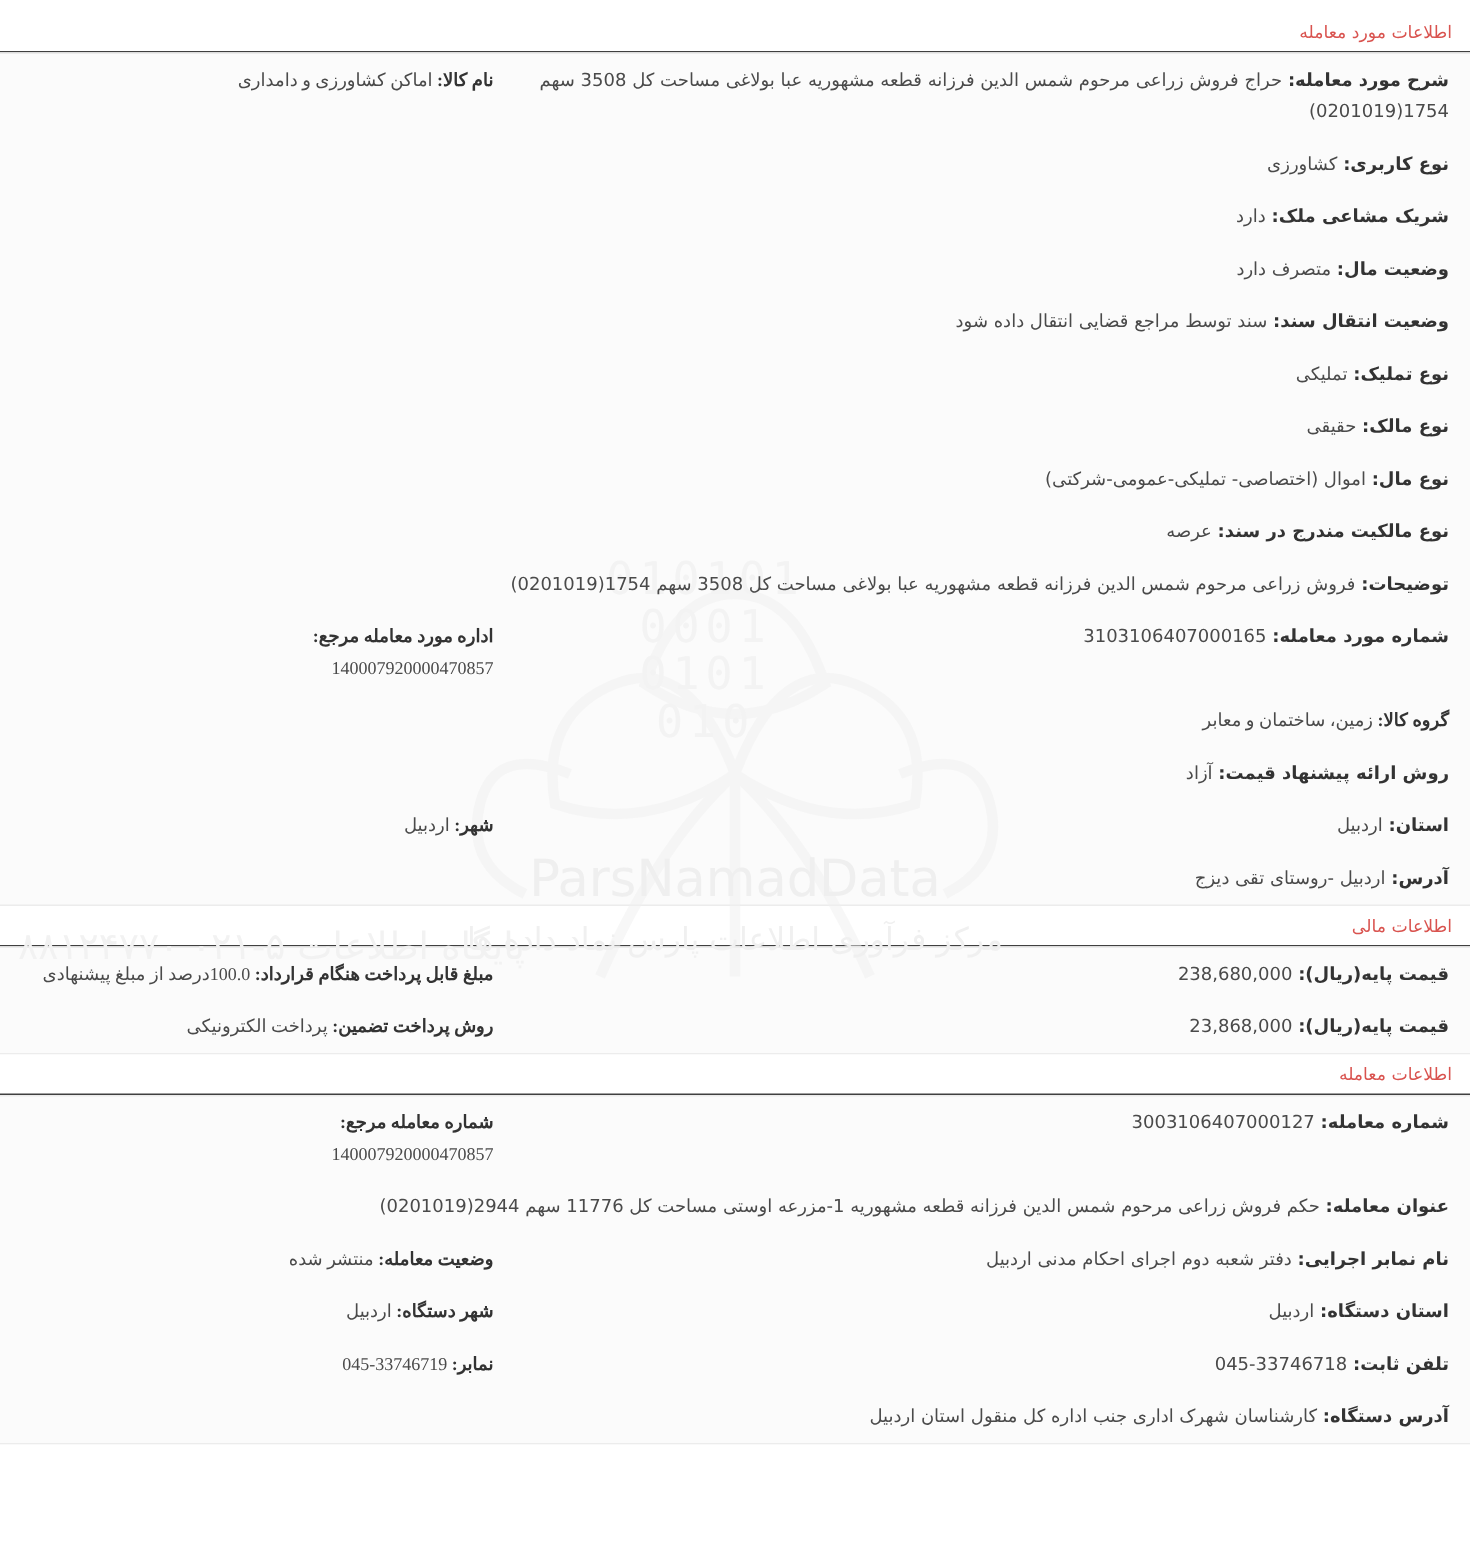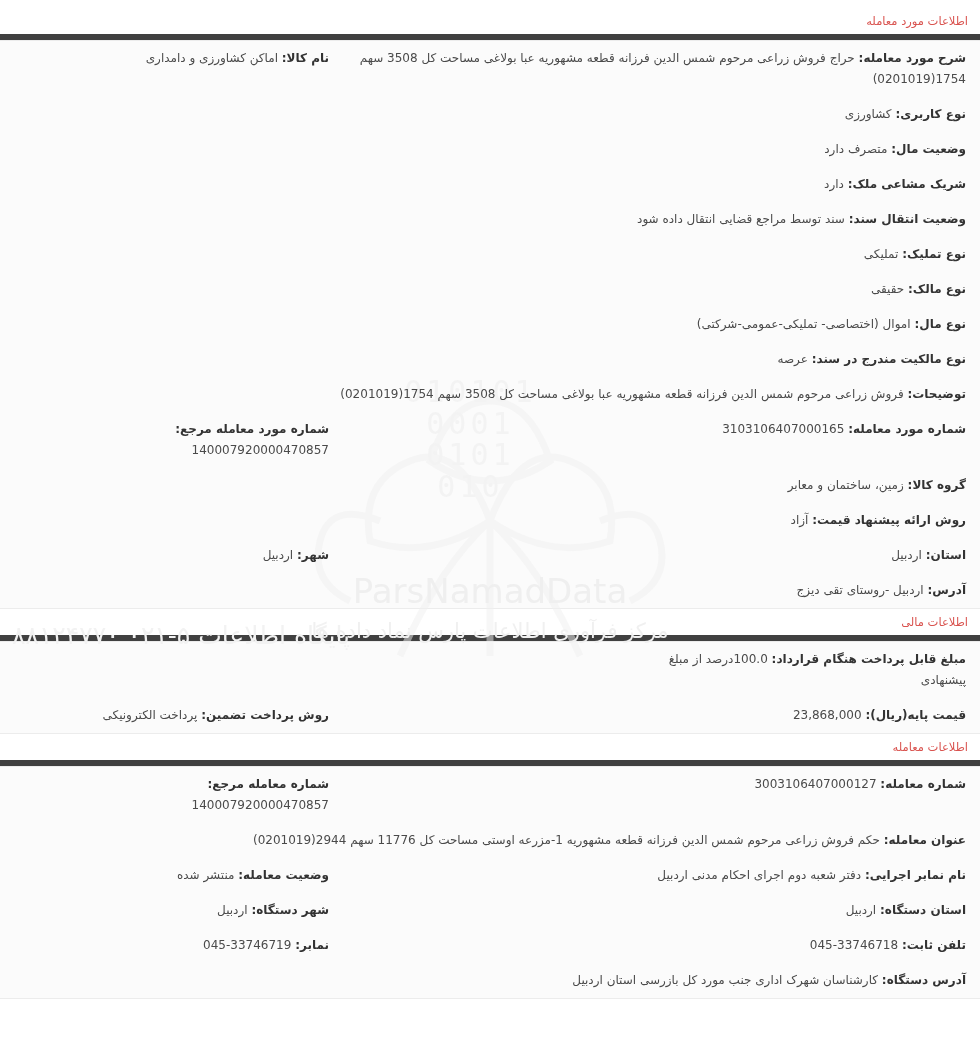--- a/index.html
+++ b/index.html
@@ -17,21 +17,21 @@
     width: 980px;
     margin: 0 auto;
     padding-top: 8px;
     box-sizing: border-box;
   }
   .section-header {
     color: #d9534f;
     font-size: 11.5px;
     padding: 6px 12px 6px 12px;
     text-align: right;
-    border-bottom: 6px solid #404040;
+    border-bottom: 1px solid #404040;
     background: #fff;
   }
   .band {
     border-top: 1px solid #ececec;
     border-bottom: 1px solid #ececec;
     background: #fbfbfb;
   }
   .rows {
     padding: 0;
   }
@@ -46,20 +46,21 @@
     padding: 7px 14px 7px 14px;
     line-height: 1.75;
     text-align: right;
     word-wrap: break-word;
   }
   .cell.right-col {
     width: 65%;
   }
   .cell.left-col {
     width: 35%;
+    font-family: Liberation Serif, serif;
   }
   .cell.full {
     width: 100%;
   }
   .lbl {
     font-weight: bold;
     color: #333333;
   }
   .val {
     color: #4a4a4a;
@@ -179,34 +180,34 @@
 
       <div class="row">
         <div class="cell full">
           <span class="lbl">نوع کاربری:</span>
           <span class="val">کشاورزی</span>
         </div>
       </div>
 
       <div class="row">
         <div class="cell full">
+          <span class="lbl">شریک مشاعی ملک:</span>
+          <span class="val">دارد</span>
+        </div>
+      </div>
+
+      <div class="row">
+        <div class="cell full">
           <span class="lbl">وضعیت مال:</span>
           <span class="val">متصرف دارد</span>
         </div>
       </div>
 
       <div class="row">
         <div class="cell full">
-          <span class="lbl">شریک مشاعی ملک:</span>
-          <span class="val">دارد</span>
-        </div>
-      </div>
-
-      <div class="row">
-        <div class="cell full">
           <span class="lbl">وضعیت انتقال سند:</span>
           <span class="val">سند توسط مراجع قضایی انتقال داده شود</span>
         </div>
       </div>
 
 
       <div class="row">
         <div class="cell full">
           <span class="lbl">نوع تملیک:</span>
           <span class="val">تملیکی</span>
@@ -241,21 +242,21 @@
           <span class="val">فروش زراعی مرحوم شمس الدین فرزانه قطعه مشهوریه عبا بولاغی مساحت کل 3508 سهم 1754(0201019)</span>
         </div>
       </div>
 
       <div class="row">
         <div class="cell right-col">
           <span class="lbl">شماره مورد معامله:</span>
           <span class="val num">3103106407000165</span>
         </div>
         <div class="cell left-col">
-          <span class="lbl">شماره مورد معامله مرجع:</span><br>
+          <span class="lbl">اداره مورد معامله مرجع:</span><br>
           <span class="val num">140007920000470857</span>
         </div>
       </div>
 
       <div class="row">
         <div class="cell left-col">
           <span class="lbl">گروه کالا:</span>
           <span class="val">زمین، ساختمان و معابر</span>
         </div>
       </div>
@@ -287,20 +288,24 @@
 
     </div>
   </div>
 
   <div class="section-header">اطلاعات مالی</div>
 
   <div class="band">
     <div class="rows">
 
       <div class="row">
+        <div class="cell right-col">
+          <span class="lbl">قیمت پایه(ریال):</span>
+          <span class="val num">238,680,000</span>
+        </div>
         <div class="cell left-col">
           <span class="lbl">مبلغ قابل پرداخت هنگام قرارداد:</span>
           <span class="val">100.0درصد از مبلغ پیشنهادی</span>
         </div>
       </div>
 
       <div class="row">
         <div class="cell right-col">
           <span class="lbl">قیمت پایه(ریال):</span>
           <span class="val num">23,868,000</span>
@@ -366,20 +371,20 @@
         </div>
         <div class="cell left-col">
           <span class="lbl">نمابر:</span>
           <span class="val num">045-33746719</span>
         </div>
       </div>
 
       <div class="row">
         <div class="cell full">
           <span class="lbl">آدرس دستگاه:</span>
-          <span class="val">کارشناسان شهرک اداری جنب مورد کل بازرسی استان اردبیل</span>
+          <span class="val">کارشناسان شهرک اداری جنب اداره کل منقول استان اردبیل</span>
         </div>
       </div>
 
     </div>
   </div>
 
 </div>
 
 </body></html>

